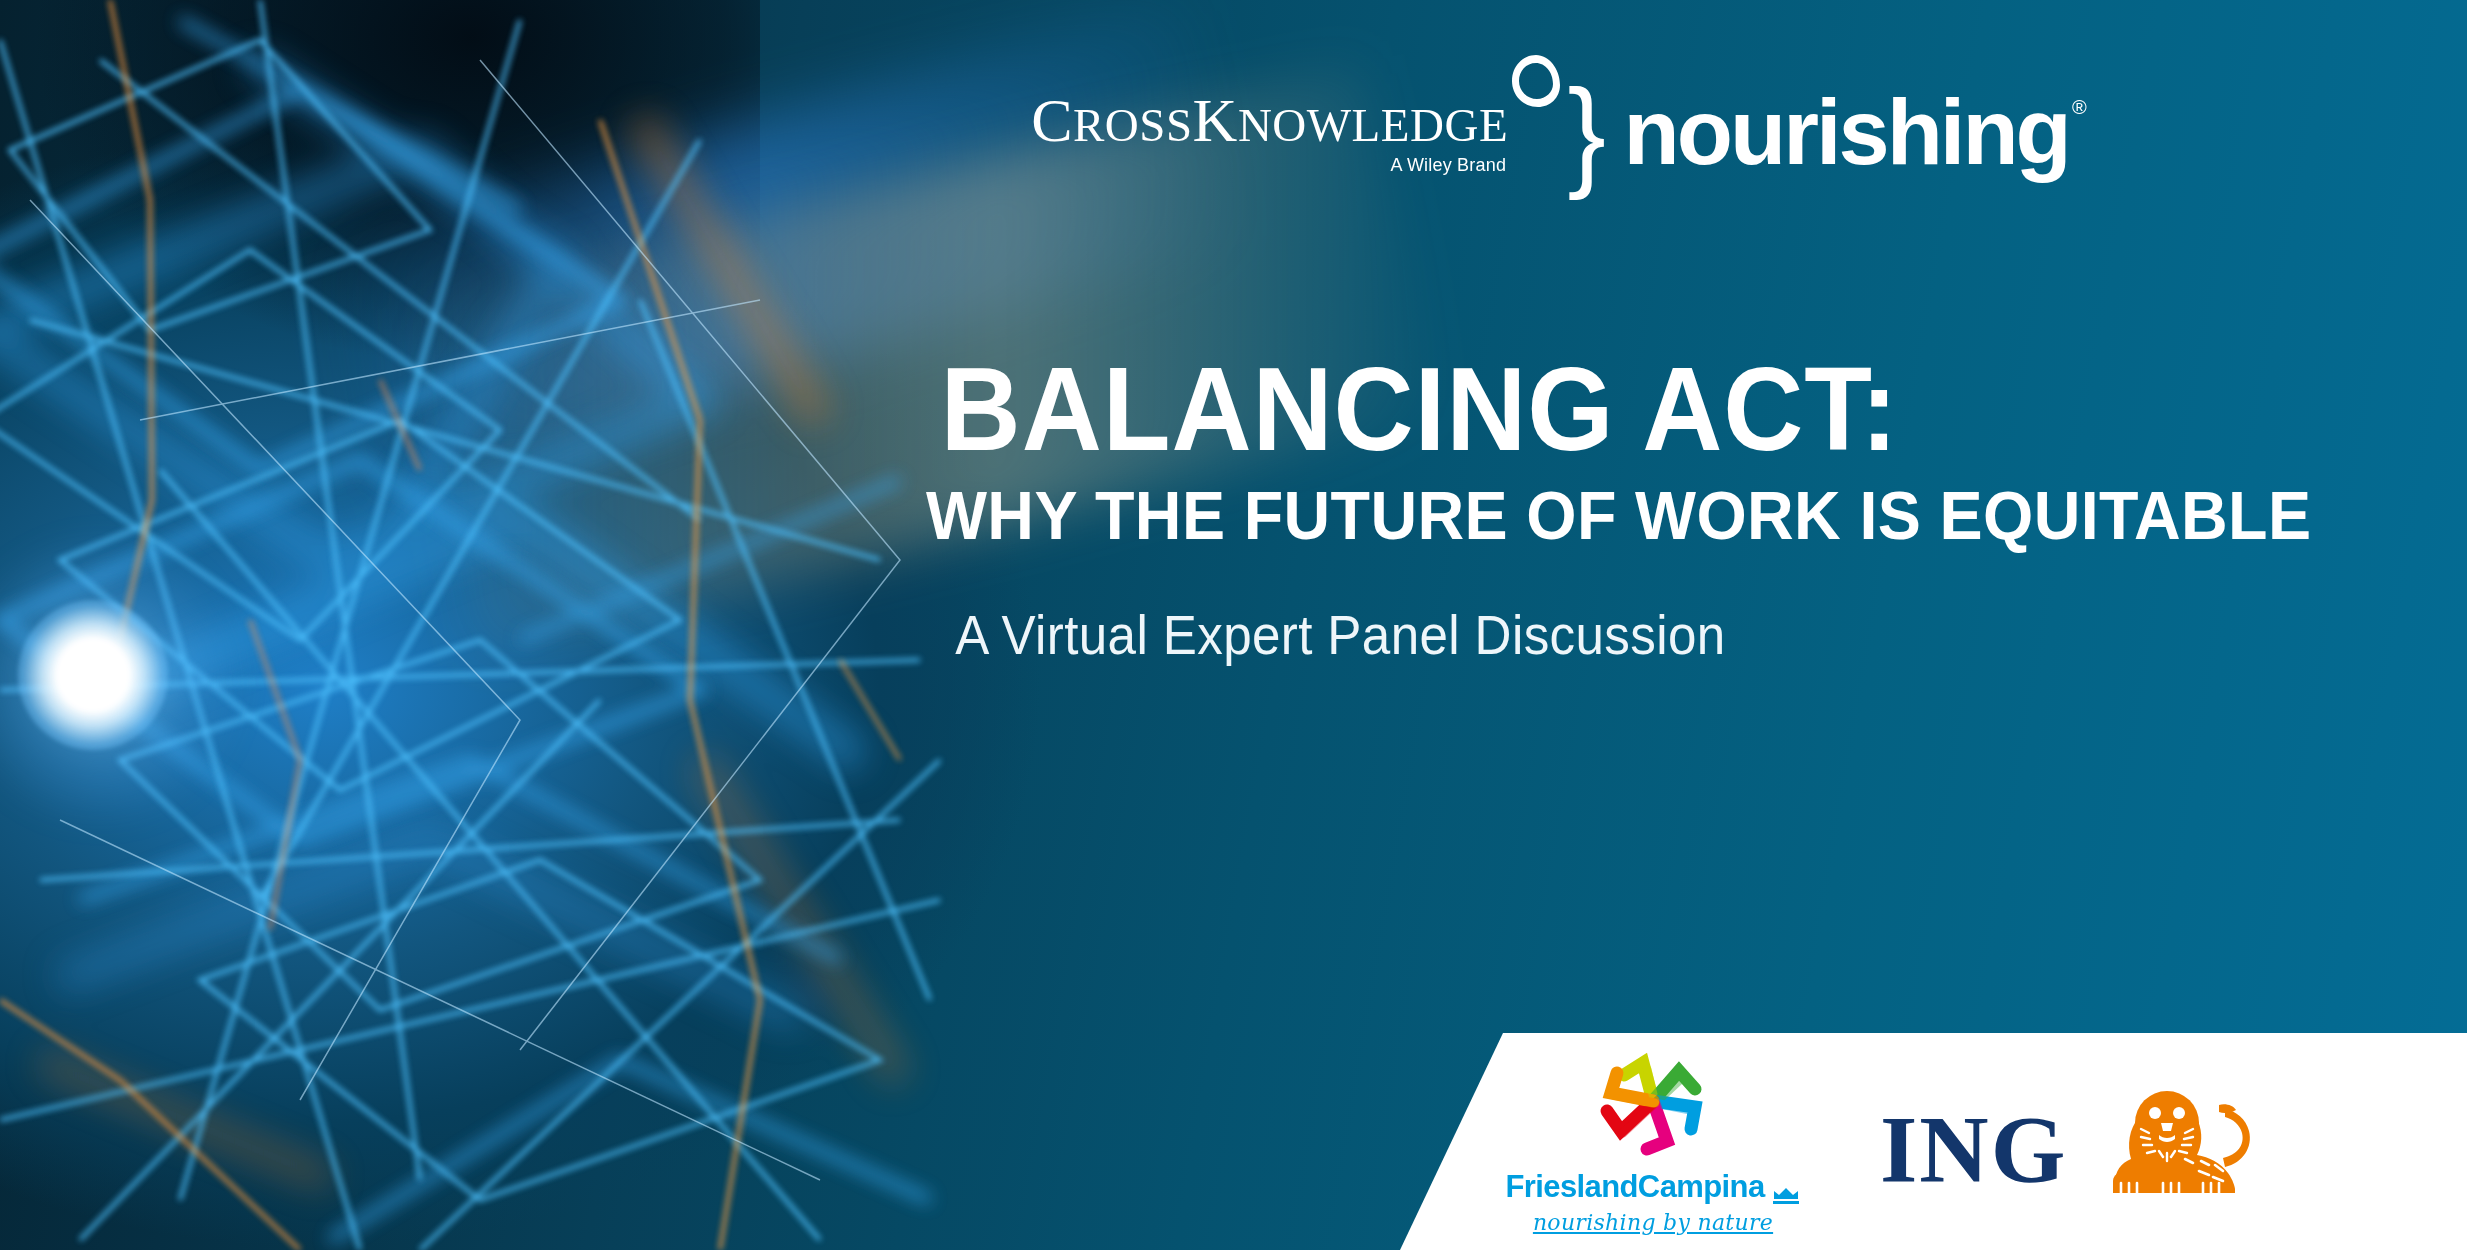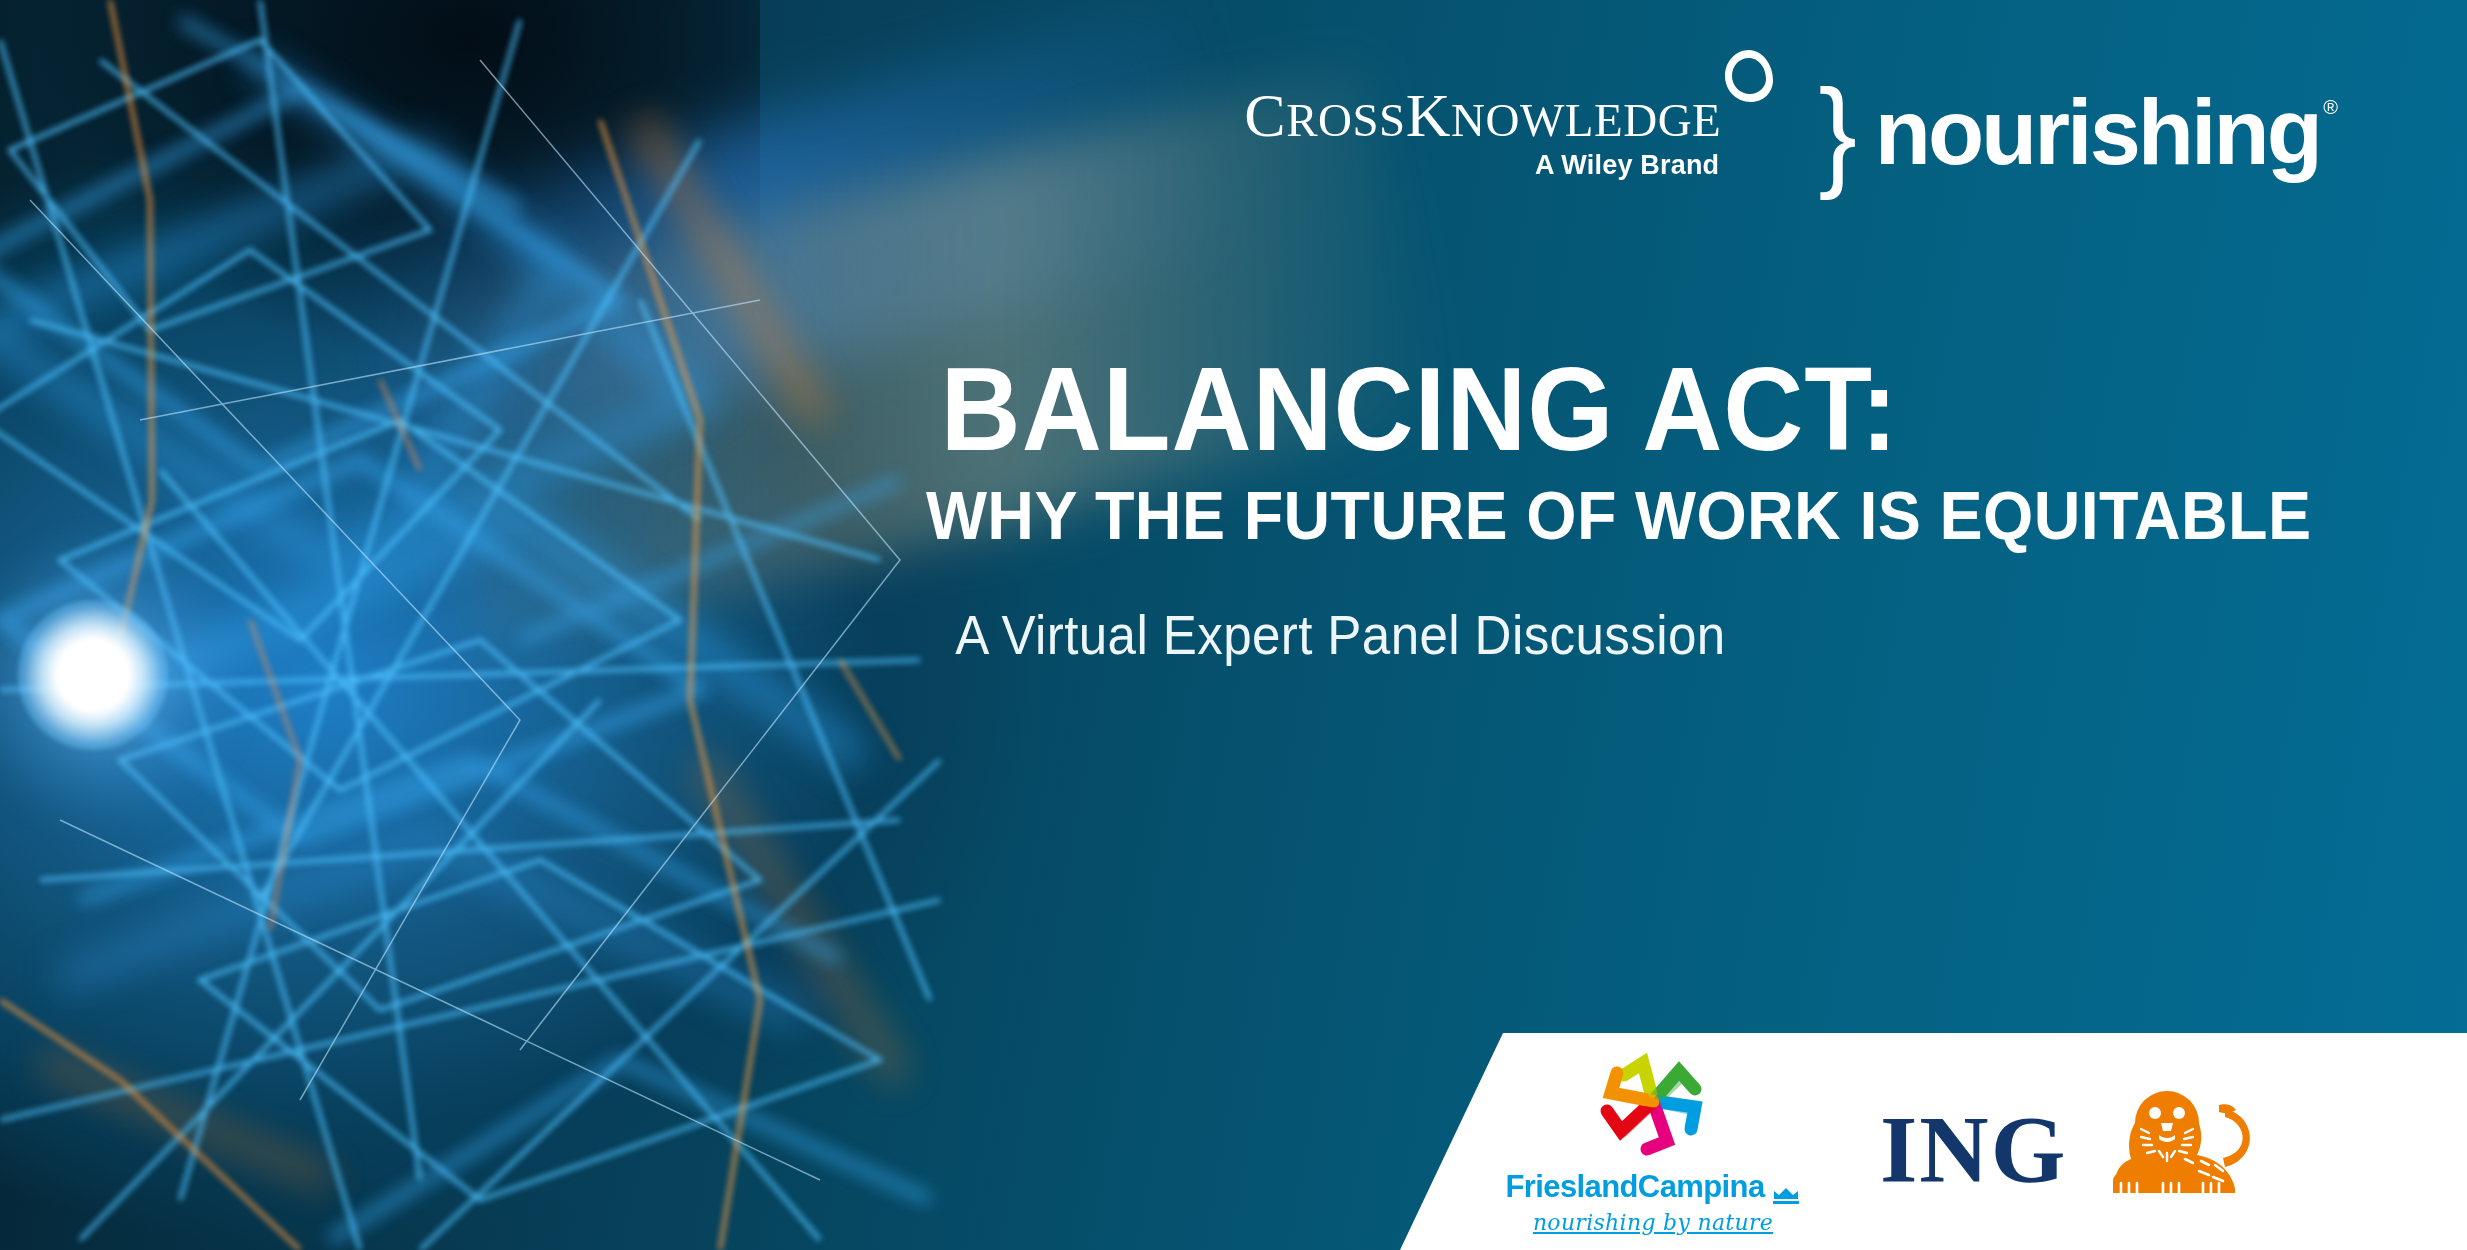--- a/index.html
+++ b/index.html
@@ -49,36 +49,36 @@
   }
   .glow-sphere.halo{
     left:-40px; top:540px; width:280px; height:280px;
     background:radial-gradient(circle, rgba(150,215,255,.55) 0%, rgba(90,180,255,.22) 45%, rgba(40,140,230,0) 75%);
     filter:blur(16px);
   }
 
   
   .logos{
     position:absolute; left:780px; top:62px; width:1540px; height:140px;
-    display:flex; align-items:center; justify-content:flex-end; gap:100px;
+    display:flex; align-items:center; justify-content:center; gap:62px;
   }
   .ck-logo{ position:relative; display:flex; flex-direction:column; align-items:flex-start; }
   .ck-word{
     font-family:"Liberation Serif", serif;
     color:#fff; font-size:62px; line-height:1; letter-spacing:.5px; white-space:nowrap;
   }
   .ck-word .cap{ font-size:62px; }
   .ck-word .sc{ font-size:47px; }
   .ck-mark{
     position:absolute; right:-54px; top:-36px; width:52px; height:56px;
   }
   .ck-sub{
     align-self:flex-end;
     margin-top:4px; margin-right:2px;
-    color:#fff; font-size:27px; font-weight:bold; letter-spacing:.2px;
+    color:#fff; font-size:18px; font-weight:normal; letter-spacing:.2px;
   }
 
   .ga-logo{ display:flex; align-items:center; gap:20px; position:relative; }
   .ga-brace{
     color:#fff; font-size:100px; line-height:.86; font-weight:500;
     font-family:"Liberation Sans", sans-serif;
     transform:scaleX(1.15) scaleY(1.22); display:block;
   }
   .ga-word{
     color:#fff; font-size:92px; line-height:.9; font-weight:bold;

